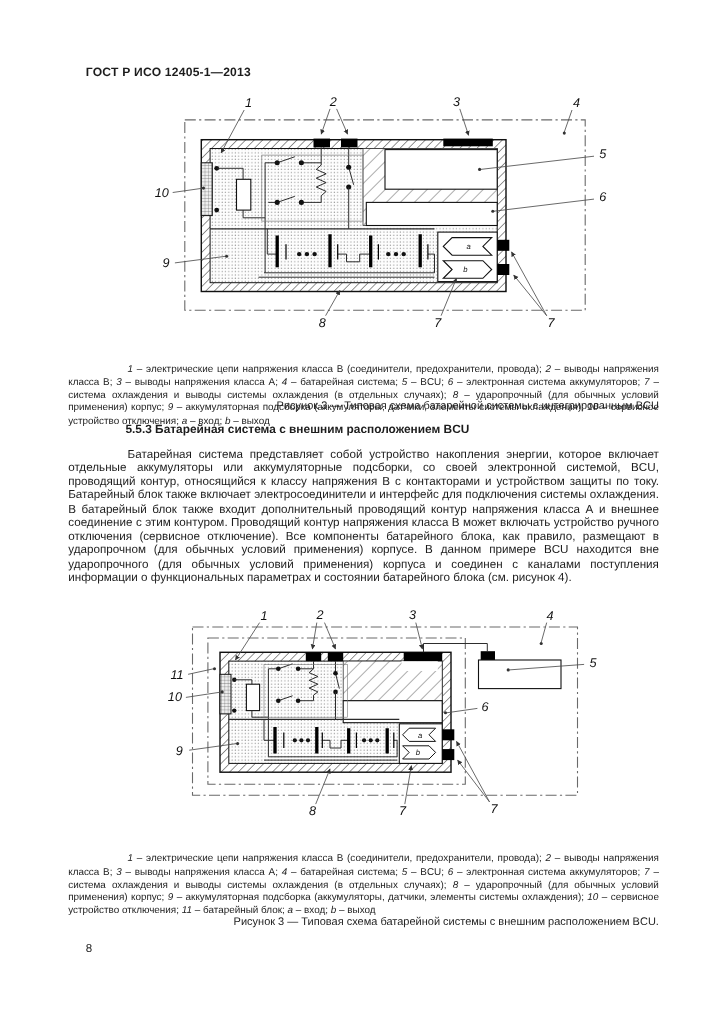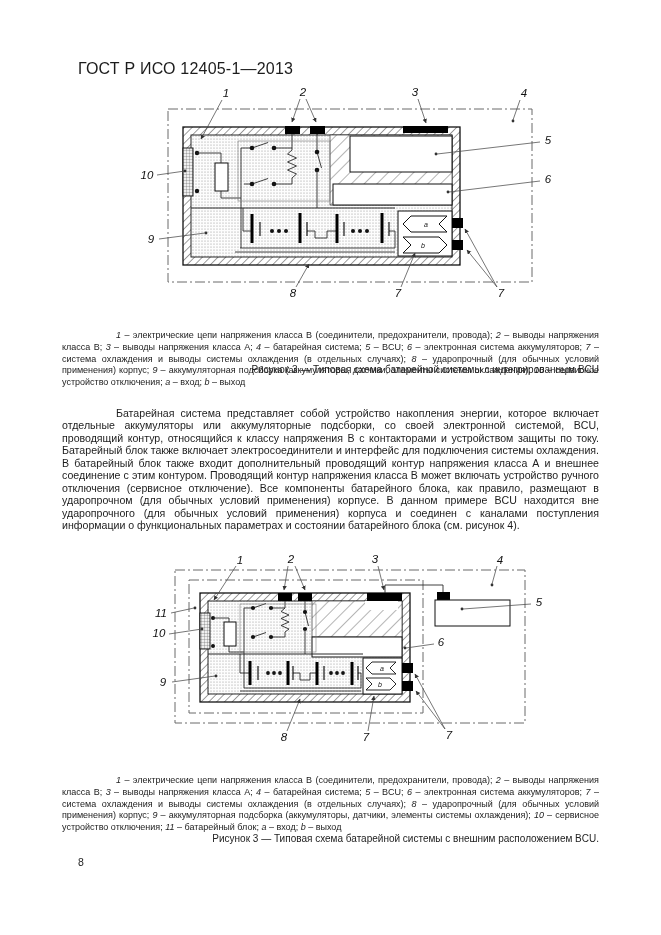--- a/index.html
+++ b/index.html
@@ -2,21 +2,21 @@
 <html lang="ru"><head>
 <meta charset="utf-8">
 <style>
   html,body{margin:0;padding:0;background:#e8e8e8;}
   .page{
     position:relative;width:661px;height:935px;background:#ffffff;
     font-family:"Liberation Sans",sans-serif;color:#1c1c1c;overflow:hidden;
     margin:0 auto;
   }
   .header{
-    position:absolute;left:78px;top:60px;font-size:16px;font-weight:normal;
+    position:absolute;left:78px;top:60px;font-size:11px;font-weight:bold;
     letter-spacing:.2px;
   }
   .figsvg{position:absolute;}
   #fig3{left:130px;top:85px;}
   #fig4{left:130px;top:545px;}
   .legend{
     position:absolute;left:62px;width:537px;font-size:9px;line-height:11.8px;
     text-align:justify;color:#222;margin-top:35px;
   }
   .legend i{font-style:italic;}
@@ -186,20 +186,21 @@
       <text class="kn" x="398" y="297" text-anchor="middle">7</text>
       <line class="ld" x1="497" y1="287" x2="465" y2="229" marker-end="url(#mArr)"></line>
       <line class="ld" x1="497" y1="287" x2="467" y2="250" marker-end="url(#mArr)"></line>
       <text class="kn" x="501" y="297" text-anchor="middle">7</text>
     </g>
   </svg>
 
   <div class="legend legend3"><i>1</i> – электрические цепи напряжения класса В (соединители, предохранители, провода); <i>2</i> – выводы напряжения класса В; <i>3</i> – выводы напряжения класса А; <i>4</i> – батарейная система; <i>5</i> – BCU; <i>6</i> – электронная система аккумуляторов; <i>7</i> – система охлаждения и выводы системы охлаждения (в отдельных случаях); <i>8</i> – ударопрочный (для обычных условий применения) корпус; <i>9</i> – аккумуляторная подсборка (аккумуляторы, датчики, элементы системы охлаждения); <i>10</i> – сервисное устройство отключения; <i>a</i> – вход; <i>b</i> – выход</div>
   <div class="caption cap3">Рисунок 3 — Типовая схема батарейной системы с интегрированным BCU</div>
 
+  <div class="heading">5.5.3 Батарейная система с внешним расположением BCU</div>
   <div class="para">Батарейная система представляет собой устройство накопления энергии, которое включает отдельные аккумуляторы или аккумуляторные подсборки, со своей электронной системой, BCU, проводящий контур, относящийся к классу напряжения В с контакторами и устройством защиты по току. Батарейный блок также включает электросоединители и интерфейс для подключения системы охлаждения. В батарейный блок также входит дополнительный проводящий контур напряжения класса А и внешнее соединение с этим контуром. Проводящий контур напряжения класса В может включать устройство ручного отключения (сервисное отключение). Все компоненты батарейного блока, как правило, размещают в ударопрочном (для обычных условий применения) корпусе. В данном примере BCU находится вне ударопрочного (для обычных условий применения) корпуса и соединен с каналами поступления информации о функциональных параметрах и состоянии батарейного блока (см. рисунок 4).</div>
 
   <svg id="fig4" class="figsvg" width="440" height="200" viewBox="130 545 440 200">
 
     <rect class="dd" x="175" y="570" width="350" height="153"></rect>
 
     <rect class="dd" x="189" y="580" width="234" height="133"></rect>
 
     <rect x="200" y="593" width="210" height="109" fill="url(#pHatch)" stroke="#111" stroke-width="1.3"></rect>
     <rect x="208" y="601" width="194" height="93" fill="url(#pDot)" stroke="#111" stroke-width="0.9"></rect>

